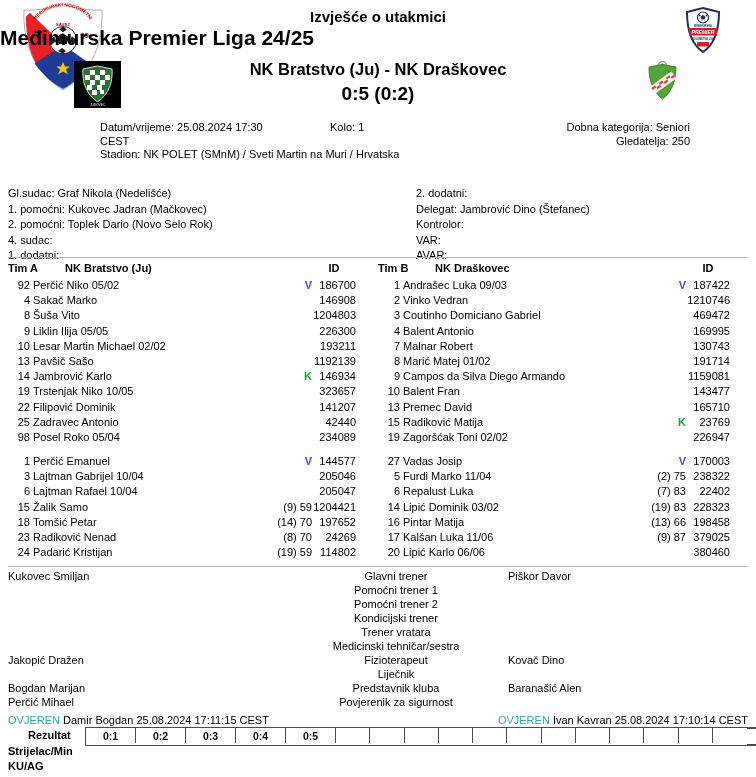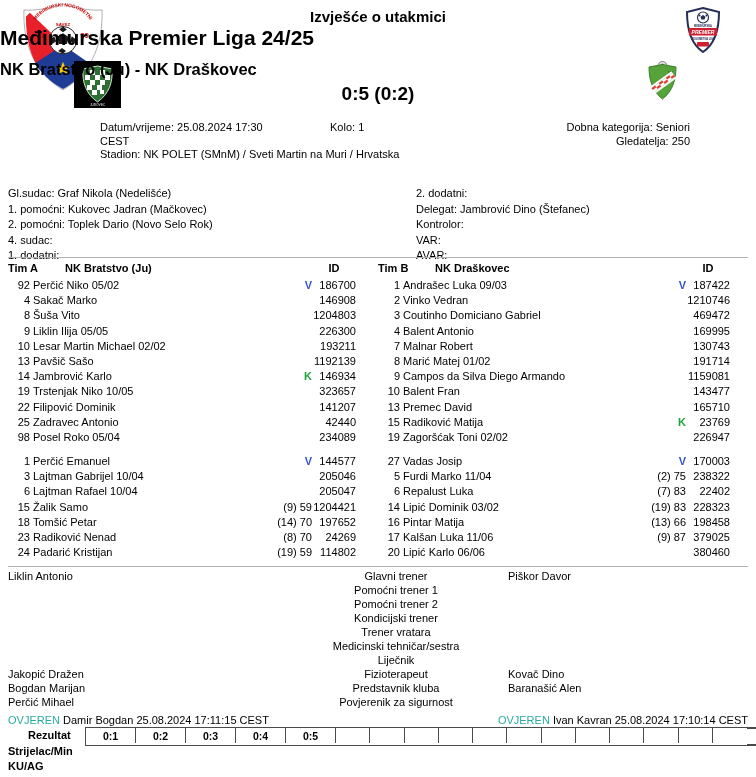--- a/index.html
+++ b/index.html
@@ -1,21 +1,21 @@
 <!DOCTYPE html>
 <html style="--c-v: #3a52cc; --c-k: #17a53a; --c-cert: #2aaba1;"><head>
 <meta charset="utf-8">
 <style>
   html,body{margin:0;padding:0;background:#fff;}
   .page{position:relative;width:756px;height:777px;background:#fff;overflow:hidden;
         font-family:"Liberation Sans","DejaVu Sans",sans-serif;color:#000;font-size:11px;}
   
   .hdr-t1{position:absolute;top:8px;left:0;right:0;text-align:center;font-size:15px;font-weight:bold;}
   .hdr-t2{position:absolute;top:26px;left:0;right:12px;text-align:left;font-size:21px;font-weight:bold;}
-  .hdr-t3{position:absolute;top:60px;left:0;right:0;font-size:16.5px;font-weight:bold;}
+  .hdr-t3{position:absolute;top:60px;left:0;right:0;text-align:center;font-size:16.5px;font-weight:bold;}
   .hdr-t4{position:absolute;top:83px;left:0;right:0;text-align:center;font-size:19px;font-weight:bold;}
   .logo{position:absolute;}
   .logo-msn{left:22px;top:3px;}
   .logo-bratstvo{left:74px;top:61px;}
   .logo-premier{left:686px;top:7px;}
   .logo-draskovec{left:647px;top:61px;}
   
   .mi-left{position:absolute;left:100px;top:121px;line-height:13.5px;}
   .mi-center{position:absolute;left:330px;top:121px;}
   .mi-right{position:absolute;right:66px;top:121px;text-align:right;line-height:13.5px;}
@@ -408,21 +408,21 @@
             <span class="pid">380460</span>
           </div>
         </div>
       </div>
   </div>
 
   <div class="divider div2"></div>
 
   <div class="staff">
       <div class="staffrow">
-        <span class="s-a">Liklin Antonio</span>
+        <span class="s-a">Kukovec Smiljan</span>
         <span class="s-role">Glavni trener</span>
         <span class="s-b">Piškor Davor</span>
       </div>
       <div class="staffrow">
         <span class="s-a"></span>
         <span class="s-role">Pomoćni trener 1</span>
         <span class="s-b"></span>
       </div>
       <div class="staffrow">
         <span class="s-a"></span>
@@ -435,31 +435,31 @@
         <span class="s-b"></span>
       </div>
       <div class="staffrow">
         <span class="s-a"></span>
         <span class="s-role">Trener vratara</span>
         <span class="s-b"></span>
       </div>
       <div class="staffrow">
         <span class="s-a"></span>
         <span class="s-role">Medicinski tehničar/sestra</span>
-        <span class="s-b"></span>
-      </div>
-      <div class="staffrow">
-        <span class="s-a"></span>
-        <span class="s-role">Liječnik</span>
         <span class="s-b"></span>
       </div>
       <div class="staffrow">
         <span class="s-a">Jakopić Dražen</span>
         <span class="s-role">Fizioterapeut</span>
         <span class="s-b">Kovač Dino</span>
+      </div>
+      <div class="staffrow">
+        <span class="s-a"></span>
+        <span class="s-role">Liječnik</span>
+        <span class="s-b"></span>
       </div>
       <div class="staffrow">
         <span class="s-a">Bogdan Marijan</span>
         <span class="s-role">Predstavnik kluba</span>
         <span class="s-b">Baranašić Alen</span>
       </div>
       <div class="staffrow">
         <span class="s-a">Perčić Mihael</span>
         <span class="s-role">Povjerenik za sigurnost</span>
         <span class="s-b"></span>

